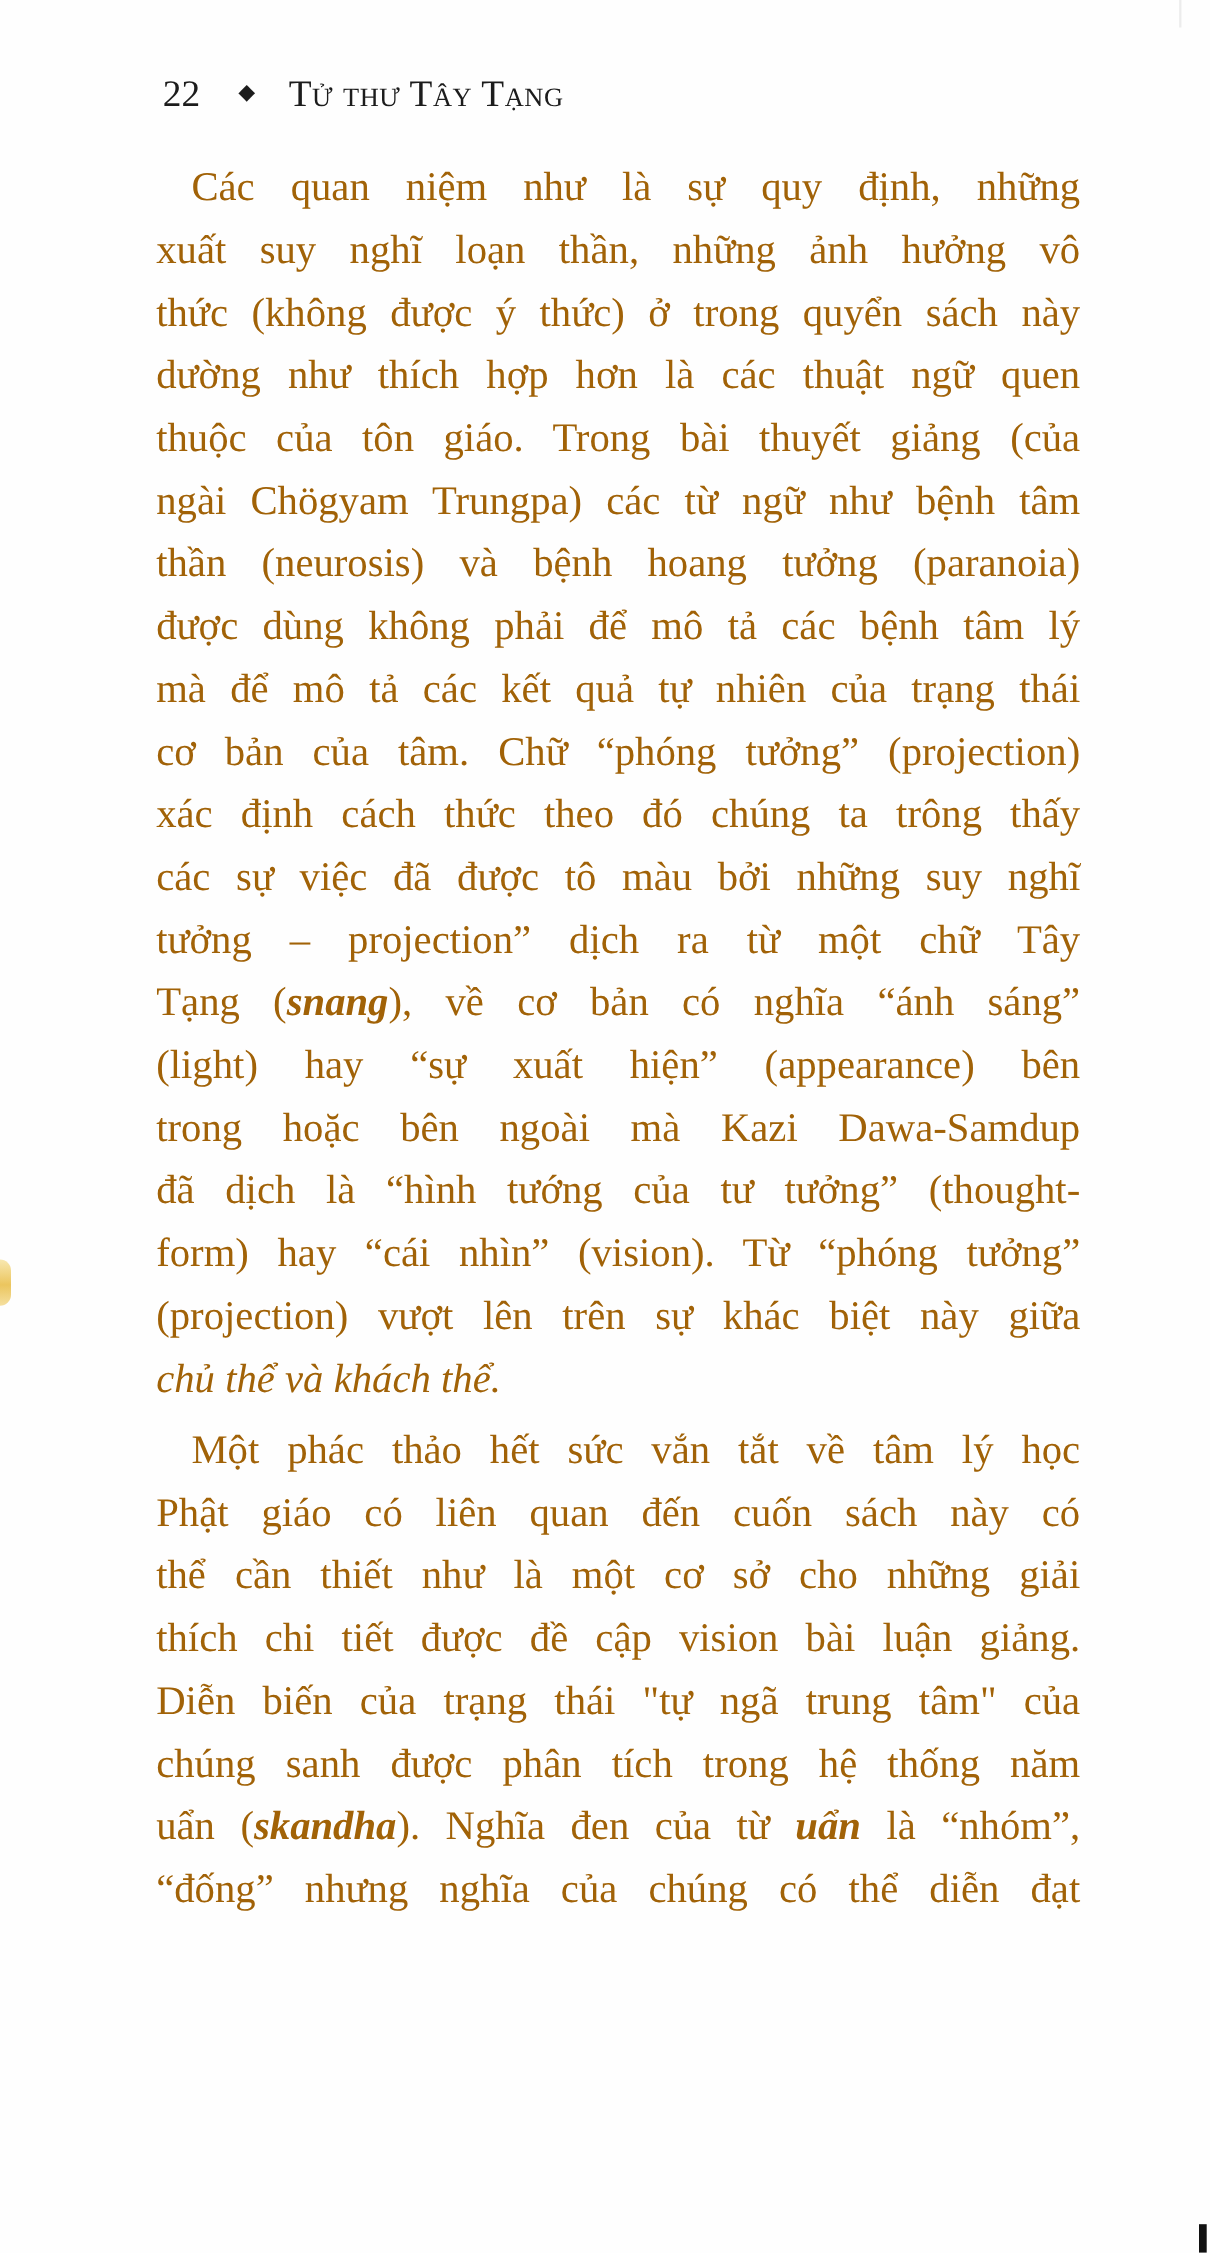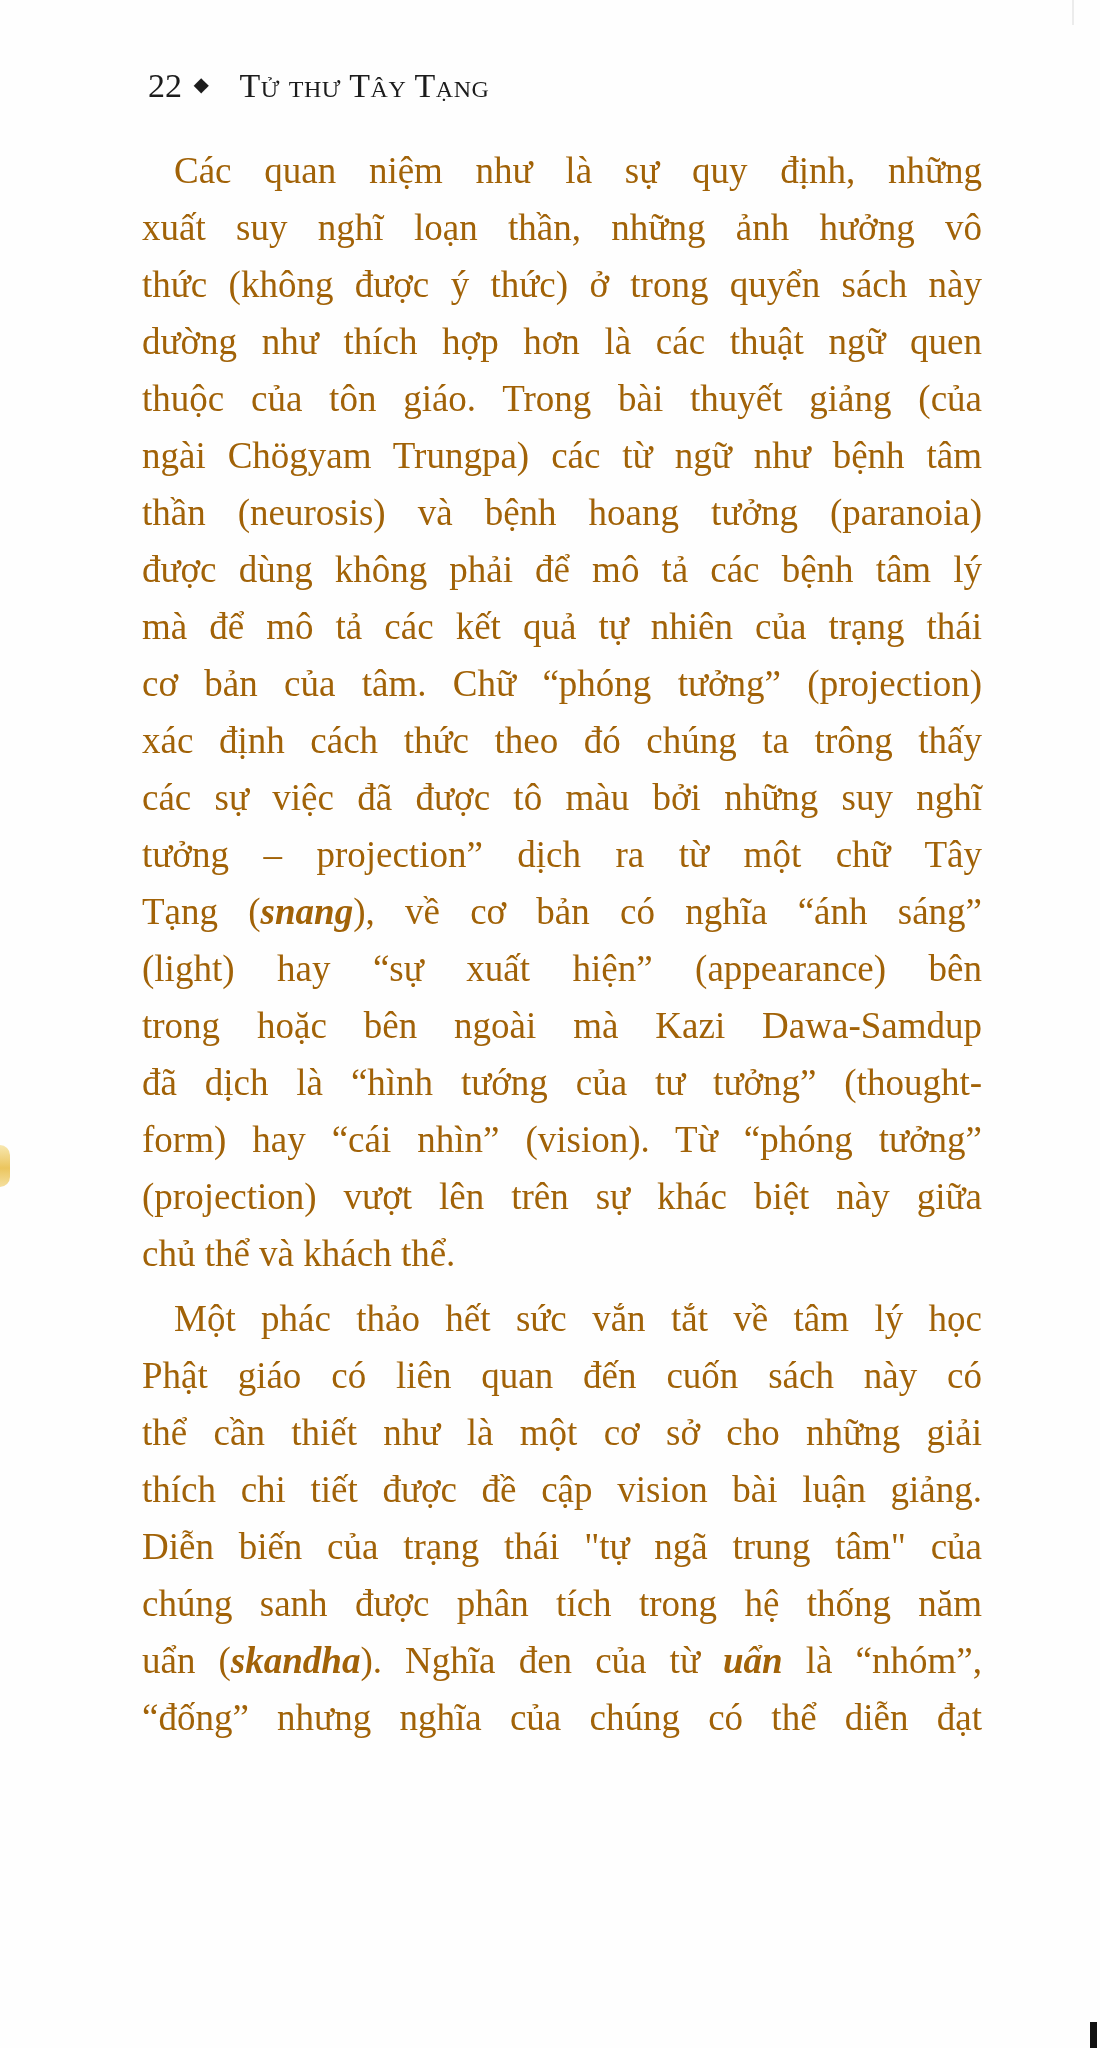--- a/index.html
+++ b/index.html
@@ -25,21 +25,21 @@
       position: absolute;
       left: 148px;
       top: 60px;
       font-size: 34px;
       line-height: 48px;
       color: #1c1c1c;
       white-space: nowrap;
     }
     .running-head .page-num {
       display: inline-block;
-      margin-right: 3px;
+      margin-right: 26px;
     }
     .running-head .diamond {
       display: inline-block;
       font-size: 20px;
       vertical-align: 6px;
       margin-right: 22px;
     }
     .running-head .title {
       font-variant: small-caps;
       letter-spacing: 0.5px;
@@ -57,20 +57,21 @@
     .line {
       display: block;
       height: 57px;
       text-align: justify;
       text-align-last: justify;
       white-space: nowrap;
       overflow: visible;
     }
     .line.last {
       text-align-last: left;
+      font-style: italic;
     }
     .line.indent {
       padding-left: 32px;
     }
     .para-gap {
       display: block;
       height: 8px;
     }
     .line i { font-style: italic; font-weight: bold; }
     .smudge {

